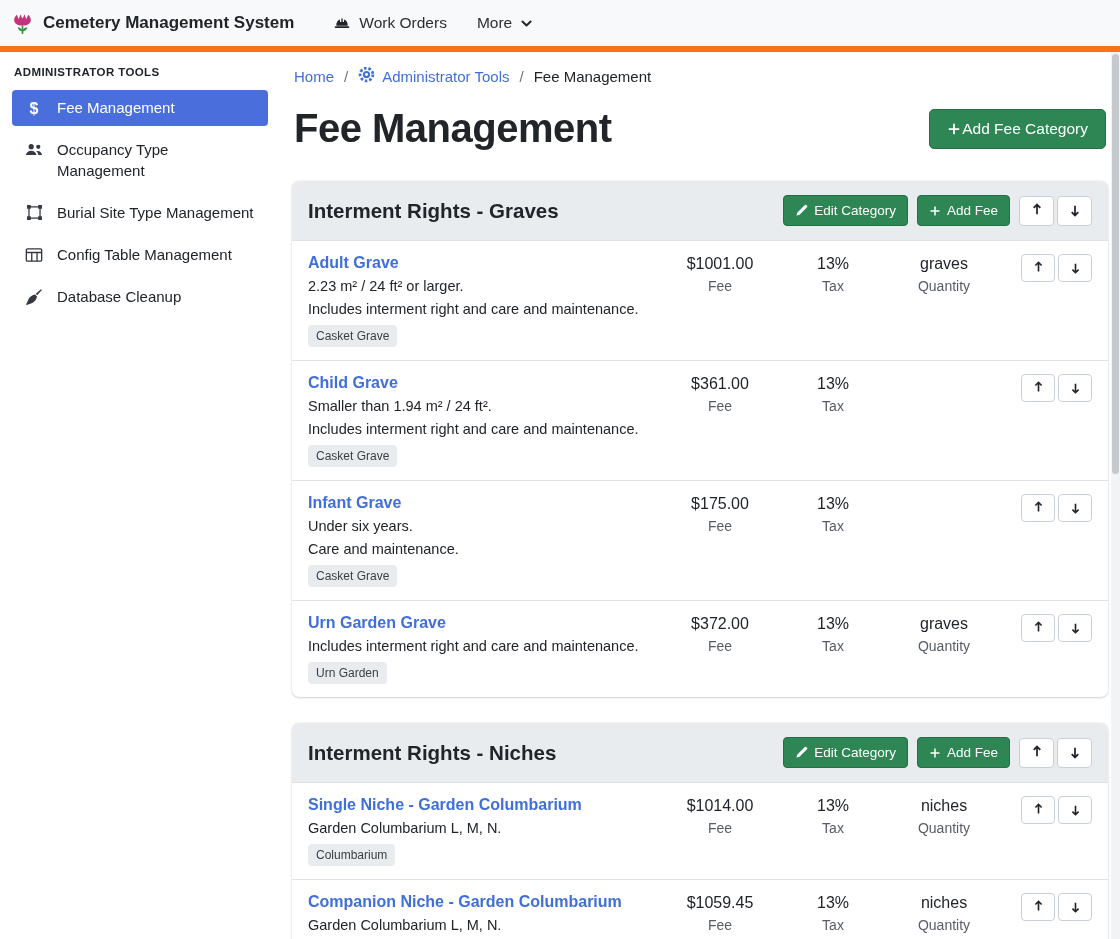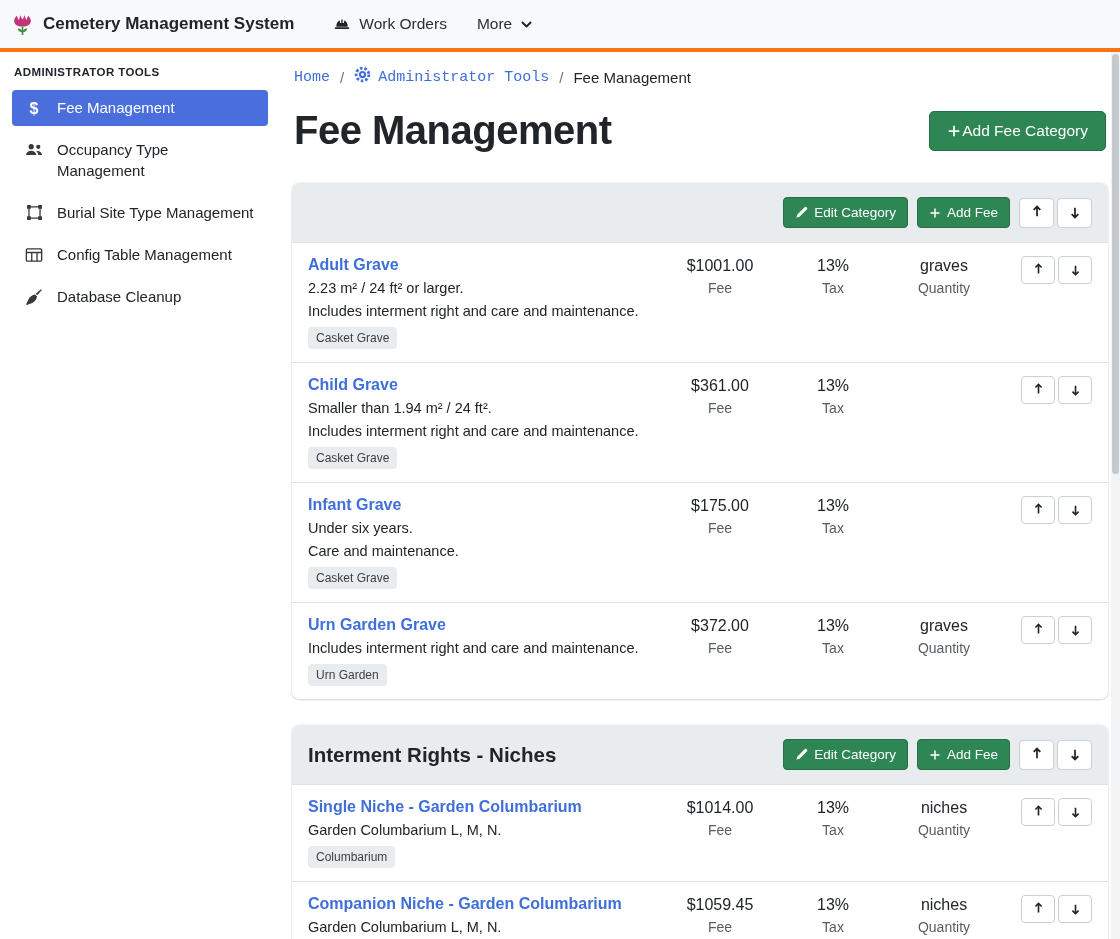--- a/index.html
+++ b/index.html
@@ -5,21 +5,21 @@
   * { margin:0; padding:0; box-sizing:border-box; }
   html,body { width:1120px; height:939px; overflow:hidden; }
   body {
     font-family:"Liberation Sans","DejaVu Sans",sans-serif;
     color:#212529; background:#fff; position:relative; font-size:15px;
   }
   a { text-decoration:none; cursor:pointer; }
   button { font-family:inherit; cursor:pointer; }
 
   
-  .navbar { height:52px; background:#f8f9fa; border-bottom:4px solid #f97316;
+  .navbar { height:52px; background:#f8f9fa; border-bottom:6px solid #f97316;
             display:flex; align-items:center; padding:0 18px 0 10px; }
   .brand { display:flex; align-items:center; gap:8px; color:#212529;
            font-weight:700; font-size:17px; margin-right:26px; }
   .nav-links { display:flex; align-items:flex-start; gap:4px; }
   .nav-link { display:flex; align-items:center; gap:8px; padding:8px 13px;
               color:#2b2f33; font-size:15.5px; background:none; border:none; }
   .logout { margin-left:auto; }
   .nav-icon { display:flex; align-items:center; }
 
   
@@ -35,21 +35,21 @@
   .side-item .icon { width:20px; text-align:center; flex-shrink:0; margin-top:1px;
                      color:#343a40; display:flex; justify-content:center; }
   .side-item.active { background:#4a6fdc; color:#fff; }
   .side-item.active .icon { color:#fff; }
   .dollar { font-weight:700; font-size:16px; line-height:1.2; }
 
   
   .main { flex:1; padding:12px 12px 0 12px; overflow:hidden; }
   .breadcrumb { display:flex; align-items:center; gap:10px; font-size:15px;
                 padding:2px 0 0 2px; }
-  .breadcrumb a { color:#3f6fd8; display:flex; align-items:center; gap:7px;font-family:Liberation Mono, monospace; }
+  .breadcrumb a { color:#3f6fd8; display:flex; align-items:center; gap:7px; }
   .sep { color:#6c757d; }
   .bc-current { color:#212529; }
   .page-header { display:flex; align-items:center; justify-content:space-between;
                  margin:20px 2px 30px 2px; }
   h1 { font-size:40px; font-weight:600; letter-spacing:-.5px; }
 
   .btn-green { background:#2d8653; border:1px solid #256f45; color:#fff;
                border-radius:5px; display:inline-flex; align-items:center; gap:1px; }
   .btn-lg { font-size:15.5px; padding:10px 17px; }
   .btn-sm { font-size:13.5px; padding:7px 11px; border-radius:4px; gap:6px; }
@@ -203,20 +203,21 @@
               <path d="M7 2h2v5h5v2H9v5H7V9H2V7h5z"></path>
             </svg>
         </span>
         <span>Add Fee Category</span>
       </button>
     </div>
 
     <div id="categories">
   <section class="card">
     <header class="card-header">
+      <h2 class="card-title">Interment Rights - Graves</h2>
       <div class="header-actions">
         <button class="btn-green btn-sm">
           <span class="btn-icon">
             <svg width="13" height="13" viewBox="0 0 16 16" fill="#fff">
               <path d="M12.1 1.2a1.2 1.2 0 0 1 1.7 0l1 1a1.2 1.2 0 0 1 0 1.7l-9.2 9.2-3.3 1.1a.4.4 0 0 1-.5-.5l1.1-3.3z"></path>
             </svg>
           </span>
           <span>Edit Category</span>
         </button>
         <button class="btn-green btn-sm">

